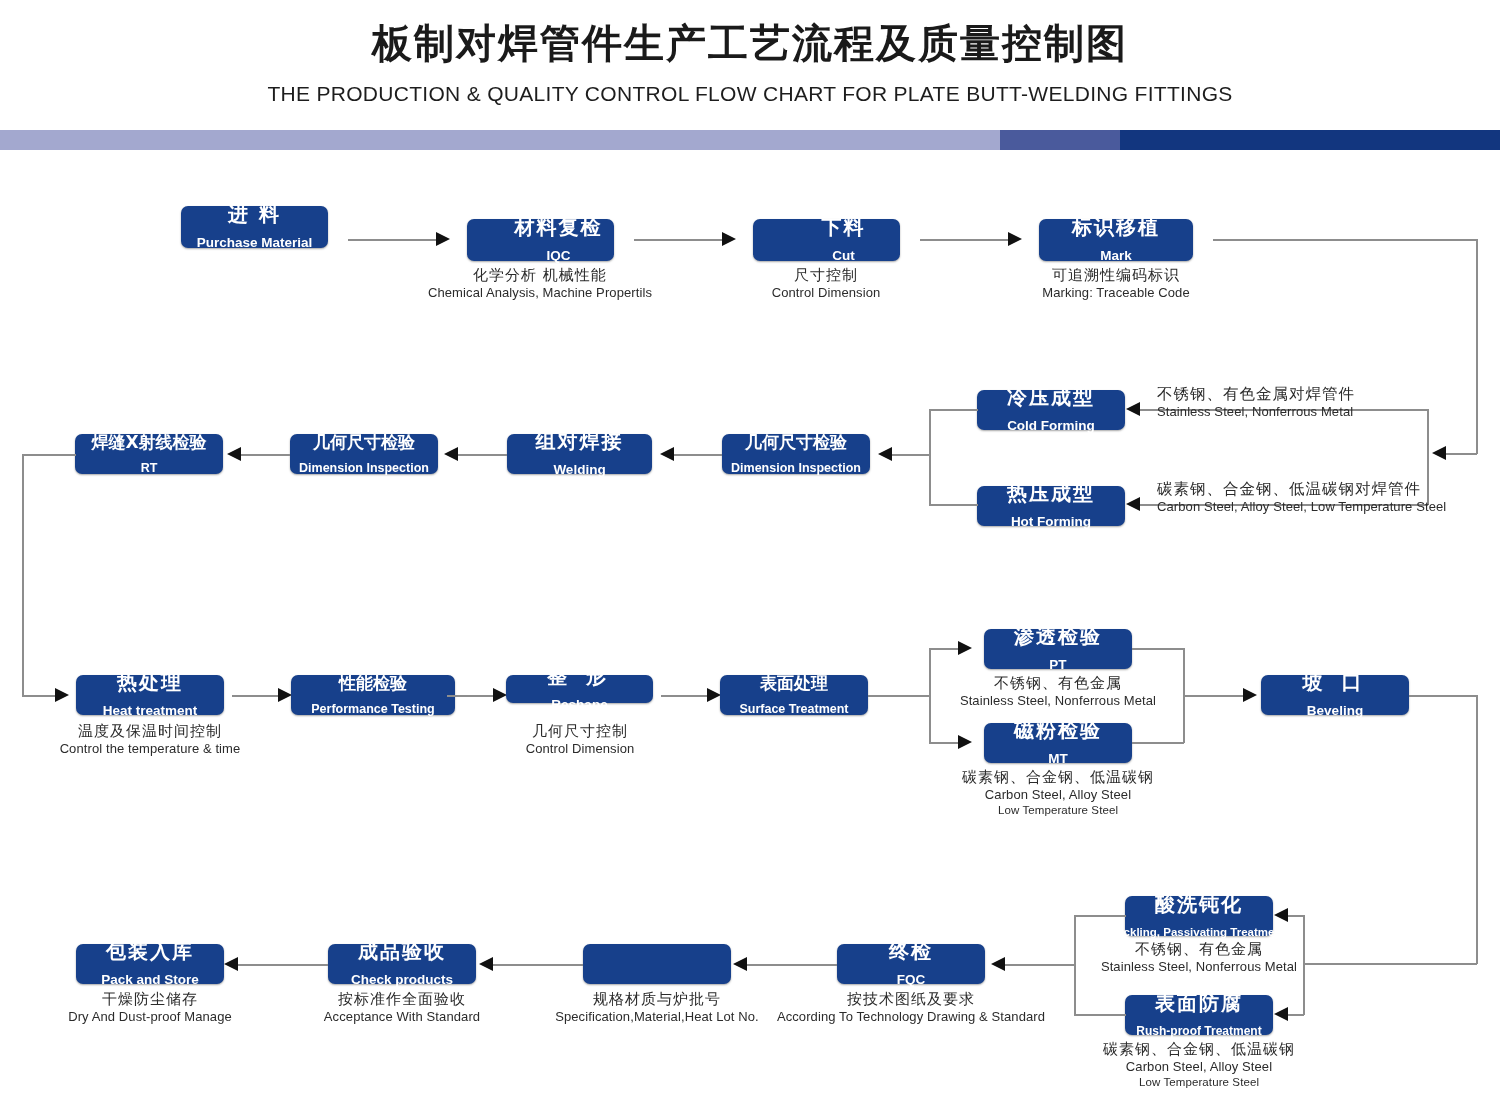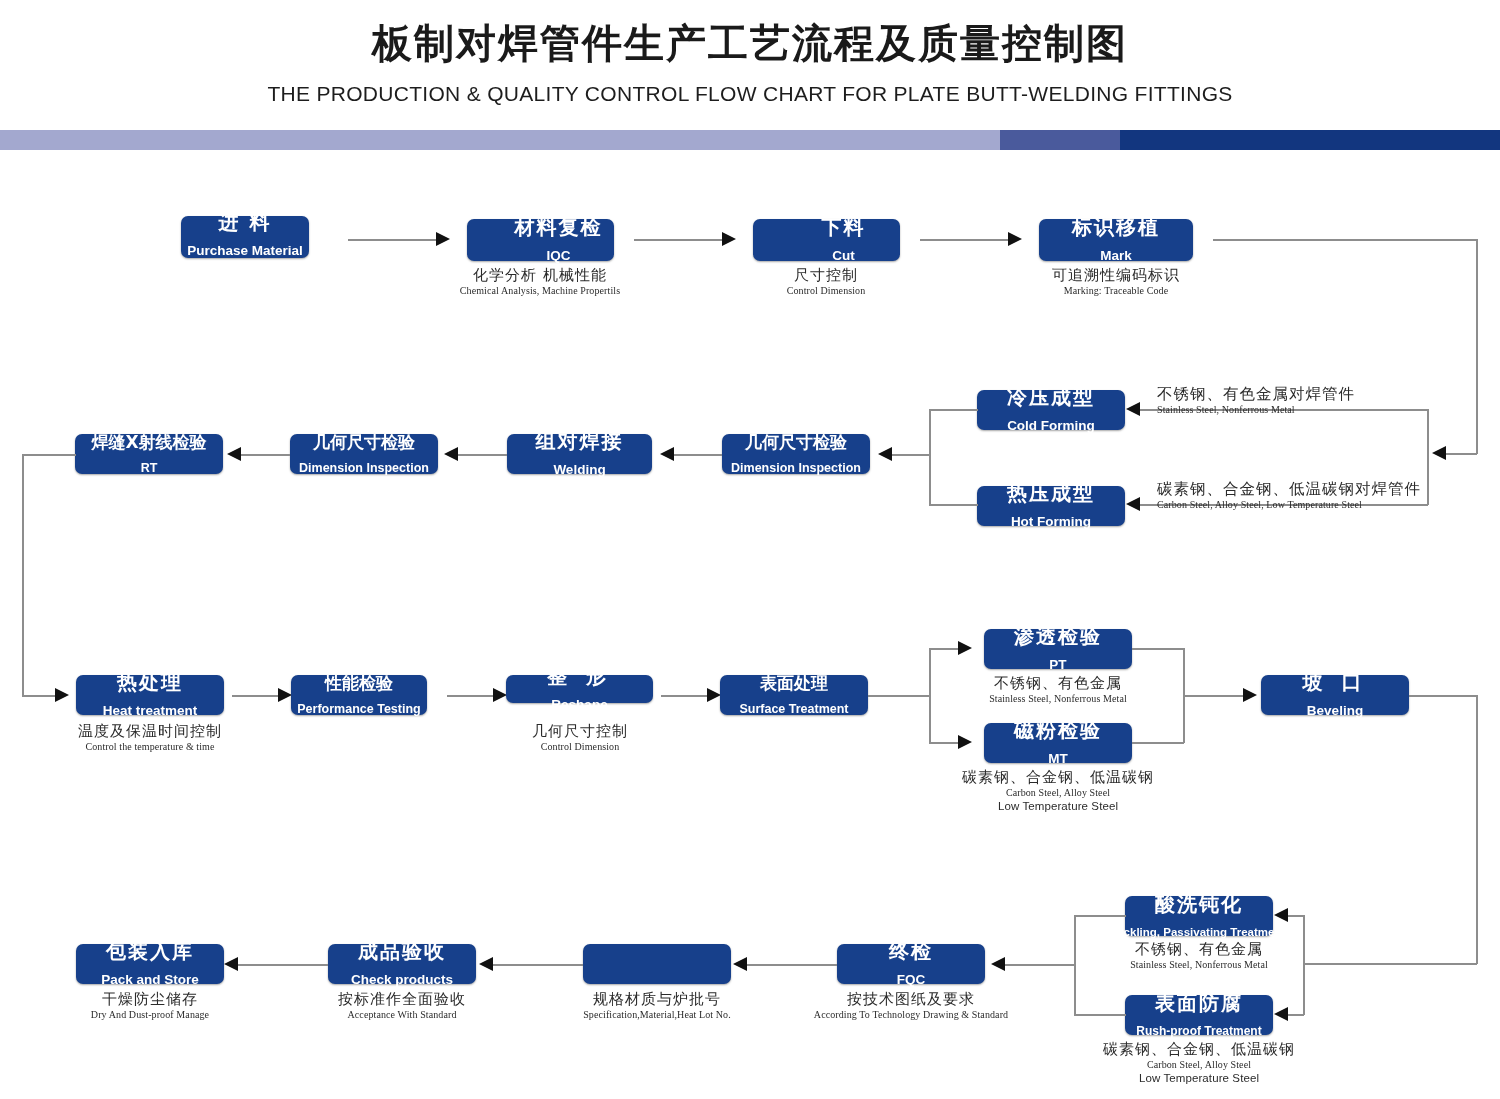--- a/index.html
+++ b/index.html
@@ -45,21 +45,21 @@
   .node.sm .cn{font-size:17px;letter-spacing:0px;}
   .node.sm .en{font-size:12.5px;}
   .node.wide .cn{letter-spacing:6px;}
 
   
   .cap{
     position:absolute;text-align:center;color:#2b2b2b;white-space:nowrap;
     line-height:1.24;
   }
   .cap .c1{font-size:15px;font-family:"DejaVu Sans","Liberation Sans",sans-serif;letter-spacing:1px;}
-  .cap .c2{font-size:10px;font-family:Liberation Serif, serif;letter-spacing:.1px;}
+  .cap .c2{font-size:13px;font-family:Liberation Sans, sans-serif;letter-spacing:.1px;}
   .cap .c3{font-size:11.5px;font-family:"Liberation Sans",sans-serif;letter-spacing:.1px;}
   .cap.lbl .c1{font-size:15.5px;}
   .cap.lbl{text-align:left;}
 
   
   .ln{position:absolute;background:#8d8d8d;}
   .ln.h{height:1.5px;}
   .ln.v{width:1.5px;}
   .arw{position:absolute;width:0;height:0;}
   .arw.r{border-top:7px solid transparent;border-bottom:7px solid transparent;border-left:14px solid #111;}
@@ -69,21 +69,21 @@
 <body>
 
 <div id="root">
 
   <div class="title-cn">板制对焊管件生产工艺流程及质量控制图</div>
   <div class="title-en">THE PRODUCTION &amp; QUALITY CONTROL FLOW CHART FOR PLATE BUTT-WELDING FITTINGS</div>
   <div class="bar seg1"></div>
   <div class="bar seg2"></div>
   <div class="bar seg3"></div>
 
-  <div class="node" style="left:181px;top:216px;width:128px;height:42px;justify-content:flex-end;">
+  <div class="node" style="left:181px;top:206px;width:147px;height:42px;">
     <span class="cn">进 料</span>
     <span class="en">Purchase Material</span>
   </div>
 
   <div class="ln h" style="left:348px;top:239px;width:90px;"></div>
   <div class="arw r" style="left:436px;top:232px;"></div>
 
   <div class="node" style="left:467px;top:219px;width:147px;height:42px;padding-left:36px;">
     <span class="cn">材料复检</span>
     <span class="en">IQC</span>
@@ -191,21 +191,21 @@
     <span class="en">Heat treatment</span>
   </div>
   <div class="cap" style="left:150px;top:722px;transform:translateX(-50%);">
     <div class="c1">温度及保温时间控制</div>
     <div class="c2">Control the  temperature  &amp;  time</div>
   </div>
 
   <div class="ln h" style="left:232px;top:695px;width:50px;"></div>
   <div class="arw r" style="left:278px;top:688px;"></div>
 
-  <div class="node sm" style="left:291px;top:675px;width:136px;height:40px;">
+  <div class="node sm" style="left:291px;top:675px;width:164px;height:40px;">
     <span class="cn">性能检验</span>
     <span class="en">Performance Testing</span>
   </div>
 
   <div class="ln h" style="left:447px;top:695px;width:50px;"></div>
   <div class="arw r" style="left:493px;top:688px;"></div>
 
   <div class="node wide" style="left:506px;top:675px;width:147px;height:28px;justify-content:center;">
     <span class="cn">整 形</span>
     <span class="en">Reshape</span>

